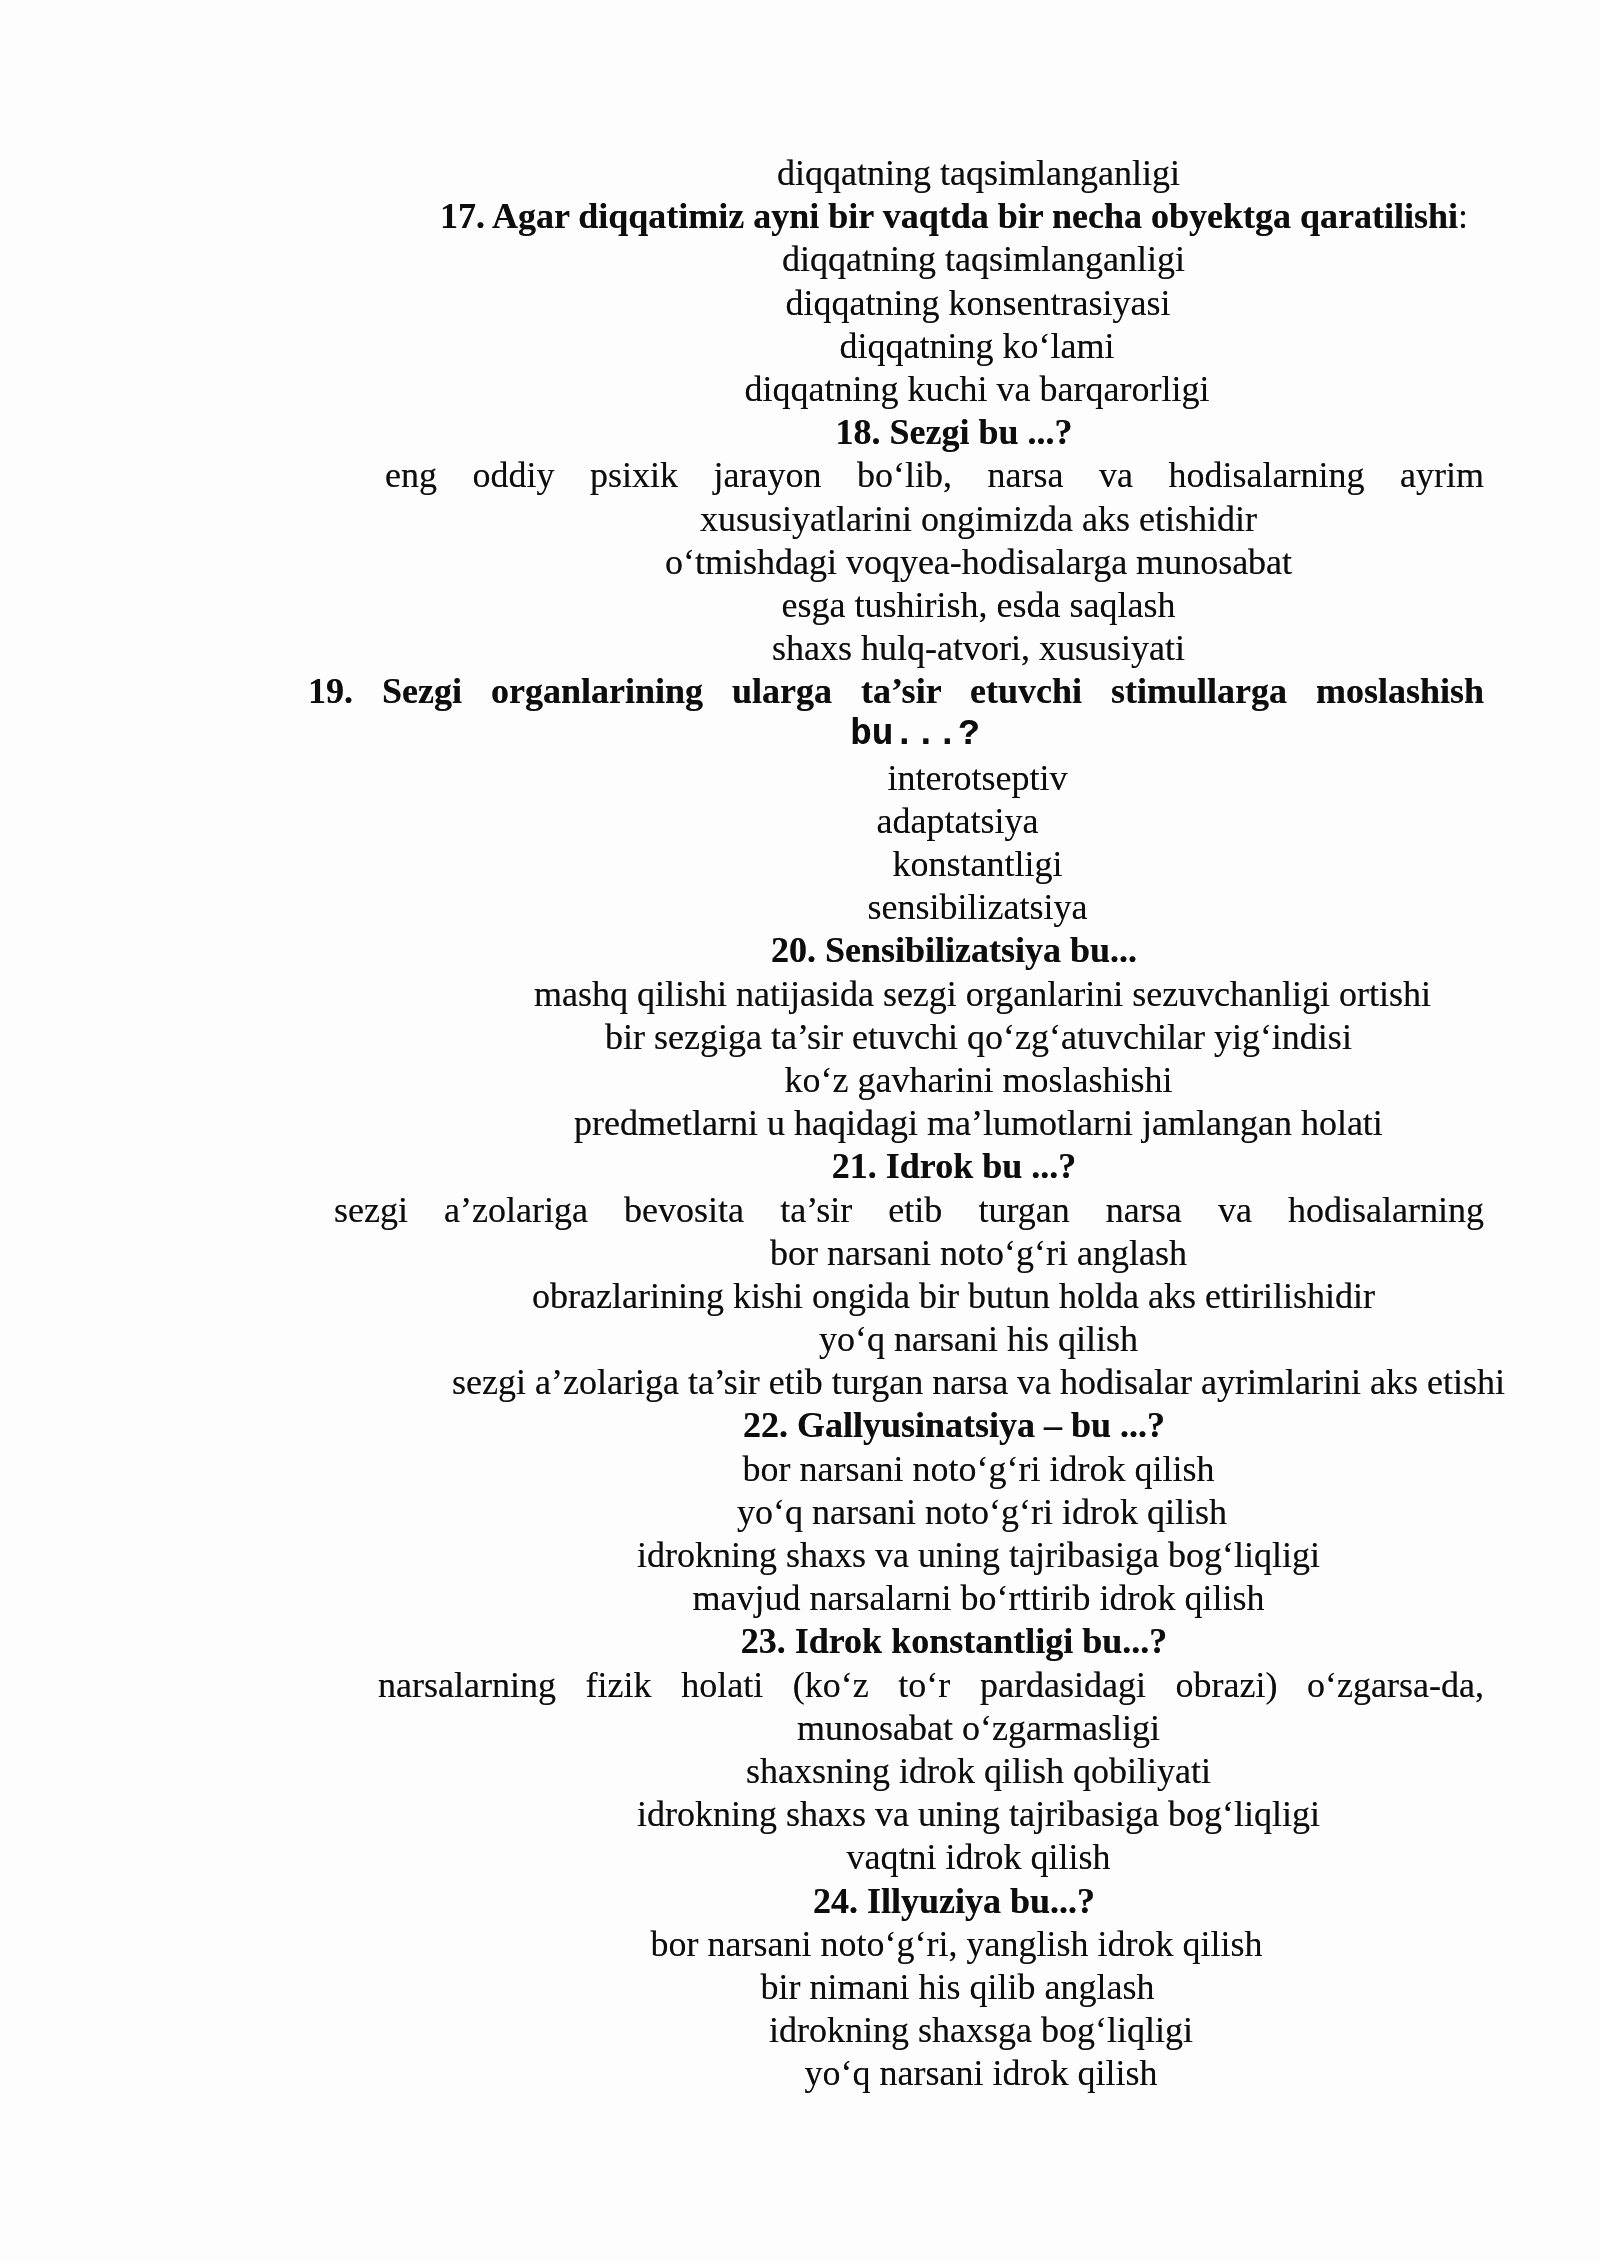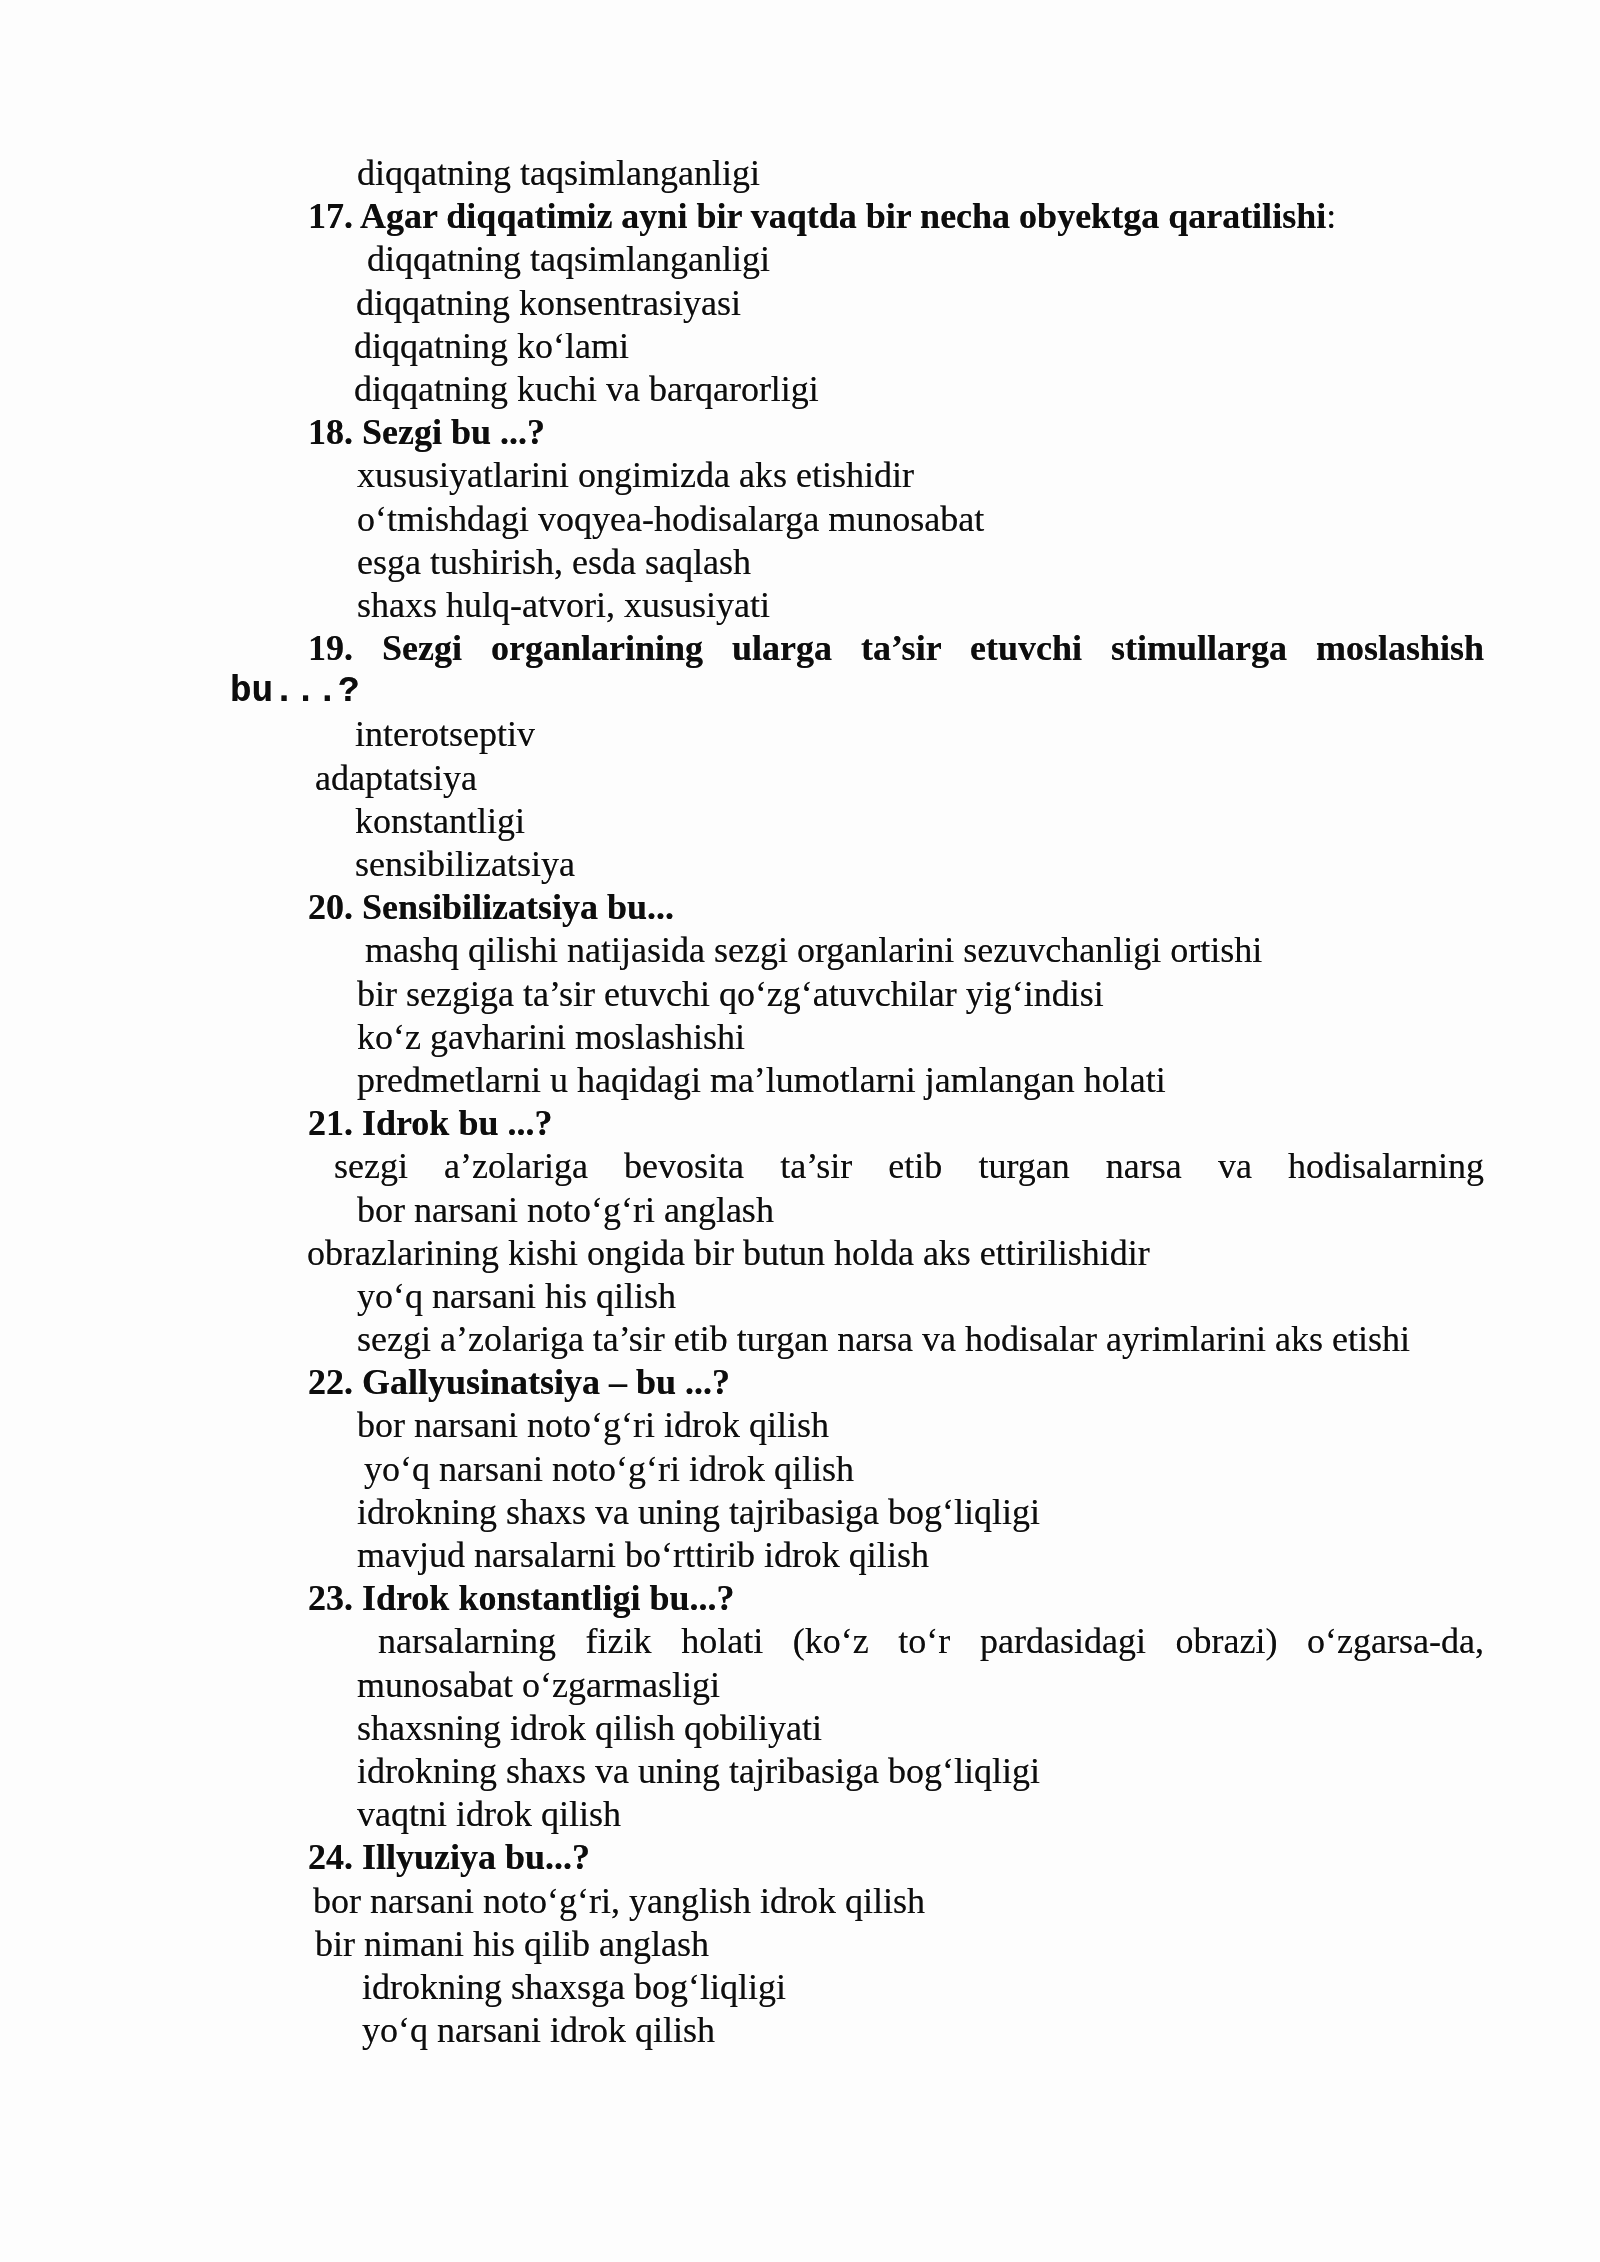--- a/index.html
+++ b/index.html
@@ -26,20 +26,21 @@
     width: 1600px;
   }
   .tline {
     font-size: 36px;
     line-height: 43.2px;
     height: 43.2px;
     color: #0d0d0d;
     white-space: nowrap;
     text-shadow: 0 0 0.6px rgba(0,0,0,0.55);
     box-sizing: border-box;
+    text-align: center;
   }
   .tline.bold { font-weight: bold; }
   .tline.justify {
     white-space: normal;
     text-align: justify;
     text-align-last: justify;
   }
   .tline .tail { font-weight: normal; }
 </style>
 </head>
@@ -47,20 +48,21 @@
 
 <div class="page">
   <div class="lines" id="lines">
       <div class="tline" style="margin-left: 357px;"><span>diqqatning taqsimlanganligi</span></div>
       <div class="tline bold" style="margin-left: 308px;"><span>17. Agar diqqatimiz ayni bir vaqtda bir necha obyektga qaratilishi</span><span class="tail">:</span></div>
       <div class="tline" style="margin-left: 367px;"><span>diqqatning taqsimlanganligi</span></div>
       <div class="tline" style="margin-left: 356px;"><span>diqqatning konsentrasiyasi</span></div>
       <div class="tline" style="margin-left: 354px;"><span>diqqatning ko‘lami</span></div>
       <div class="tline" style="margin-left: 354px;"><span>diqqatning kuchi va barqarorligi</span></div>
       <div class="tline bold" style="margin-left: 308px;"><span>18. Sezgi bu ...?</span></div>
+      <div class="tline justify" style="margin-left: 385px; width: 1099px;"><span>eng oddiy psixik jarayon bo‘lib, narsa va hodisalarning ayrim</span></div>
       <div class="tline" style="margin-left: 357px;"><span>xususiyatlarini ongimizda aks etishidir</span></div>
       <div class="tline" style="margin-left: 357px;"><span>o‘tmishdagi voqyea-hodisalarga munosabat</span></div>
       <div class="tline" style="margin-left: 357px;"><span>esga tushirish, esda saqlash</span></div>
       <div class="tline" style="margin-left: 357px;"><span>shaxs hulq-atvori, xususiyati</span></div>
       <div class="tline bold justify" style="margin-left: 308px; width: 1176px;"><span>19. Sezgi organlarining ularga ta’sir etuvchi stimullarga moslashish</span></div>
       <div class="tline bold" style="margin-left: 230px; font-family: Liberation Mono, monospace;"><span>bu...?</span></div>
       <div class="tline" style="margin-left: 355px;"><span>interotseptiv</span></div>
       <div class="tline" style="margin-left: 315px;"><span>adaptatsiya</span></div>
       <div class="tline" style="margin-left: 355px;"><span>konstantligi</span></div>
       <div class="tline" style="margin-left: 355px;"><span>sensibilizatsiya</span></div>

